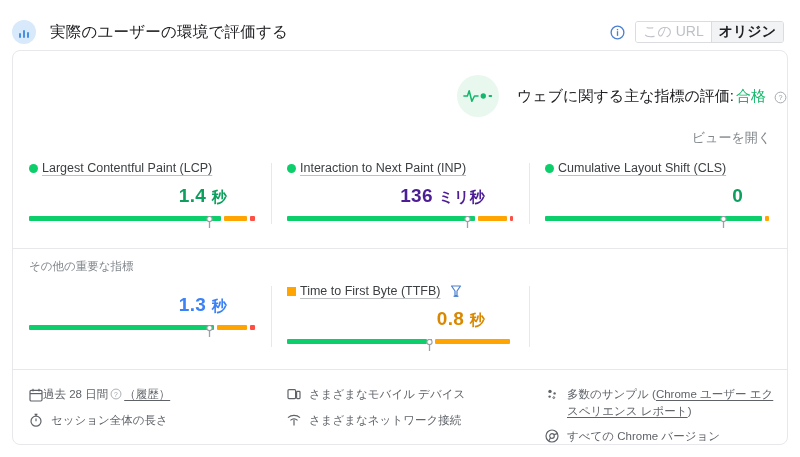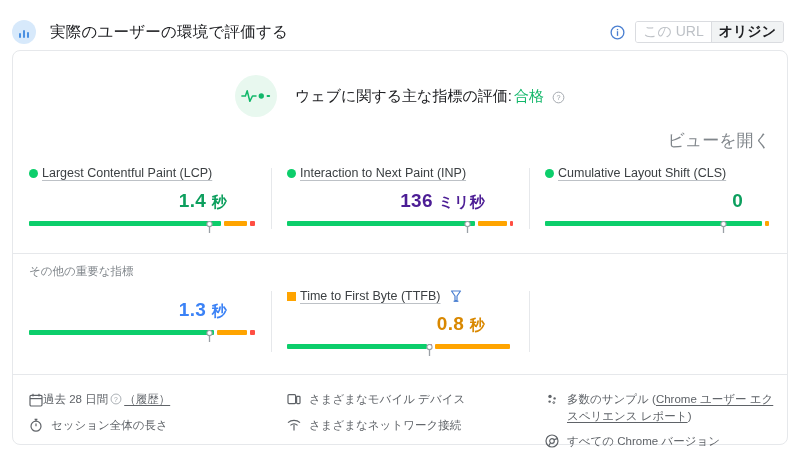--- a/index.html
+++ b/index.html
@@ -46,35 +46,35 @@
     border-left: 1px solid #dadce0;
   }
 
   
   .card {
     position: absolute; left: 12px; top: 50px; width: 776px; height: 395px;
     border: 1px solid #e6e8eb; border-radius: 8px; background: #fff;
   }
 
   .assessment {
-    display: flex; align-items: center; justify-content: center;
+    display: flex; align-items: center; justify-content: flex-end;
     padding-top: 24px;
   }
   .pulse-circle {
     width: 42px; height: 42px; border-radius: 50%; background: #e8f8ef;
     display: flex; align-items: center; justify-content: center; flex: 0 0 auto;
   }
   .assessment-text {
     margin-left: 18px; font-size: 15px; color: #202124; display: flex; align-items: center;
   }
   .assessment-text .pass { color: #12b76a; margin-left: 2px; }
   .help-icon { width: 13px; height: 13px; margin-left: 8px; }
 
   .open-view {
-    text-align: right; font-size: 17px; color: #80868b;
+    text-align: right; font-size: 13px; color: #80868b;
     padding: 12px 16px 0 0;
   }
 
   
   .metrics {
     display: flex; padding: 14px 0 0 0;
   }
   .metric { width: 258.6px; padding: 0 16px; position: relative; }
   .metric + .metric::before {
     content: ""; position: absolute; left: 0; top: 2px; bottom: 6px; width: 1px;

